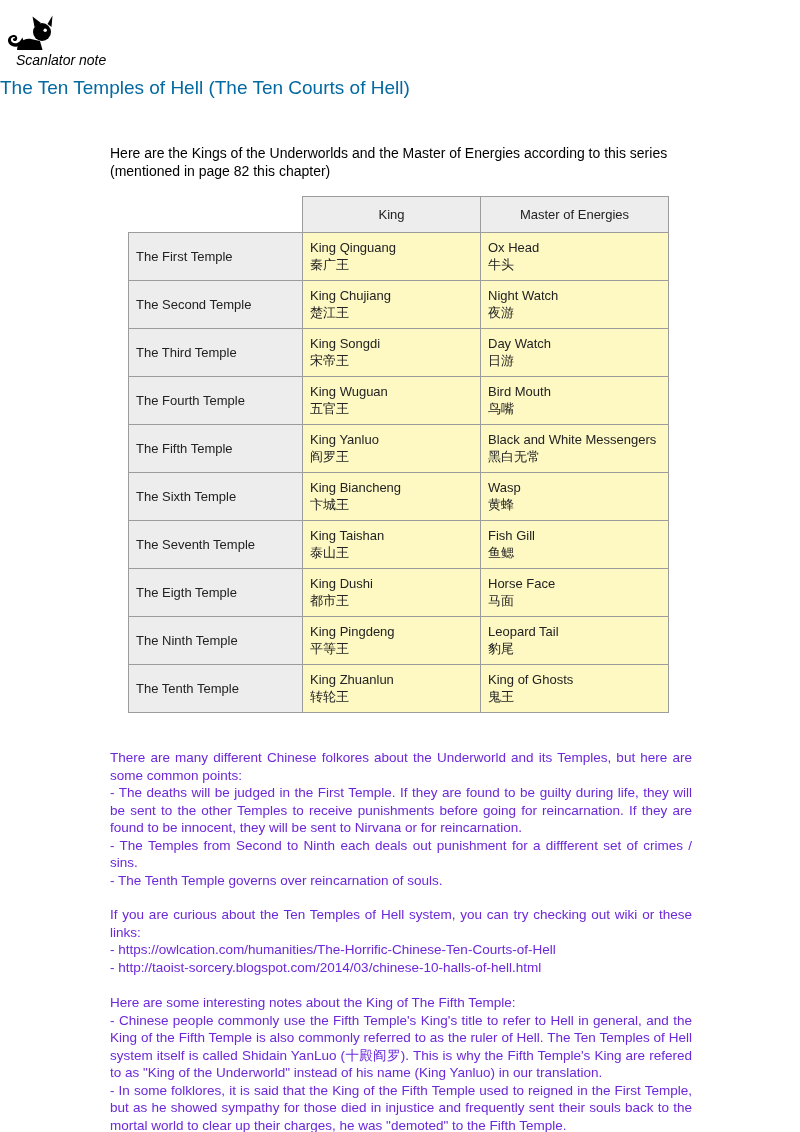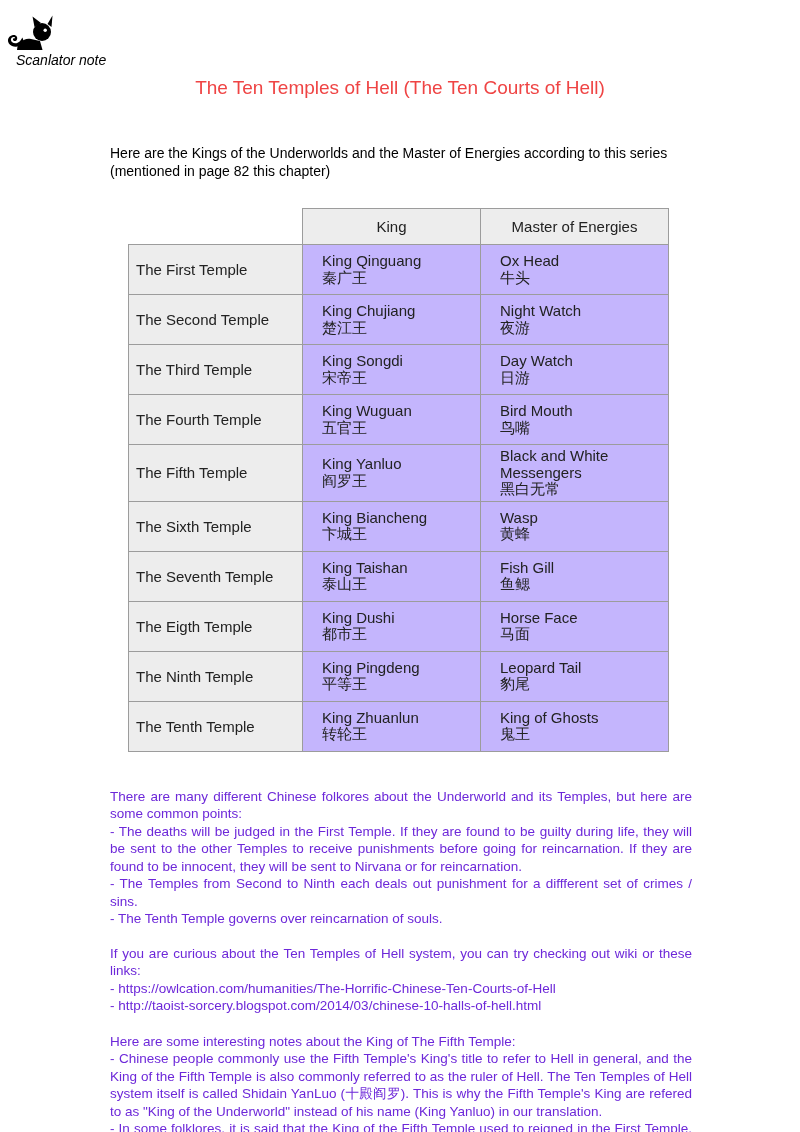--- a/index.html
+++ b/index.html
@@ -9,43 +9,43 @@
     font-family:"Liberation Sans","DejaVu Sans",sans-serif;
     color:#1a1a1a;
     overflow:hidden;
   }
   .page { padding-top:14px; }
 
   .logo-block { display:flex; flex-direction:column; align-items:flex-start;font-style:italic; }
   .cat-wrap { height:40px; }
   .scanlator-label { font-size:14px; color:#000; margin-top:-2px; transform:translateX(16px); }
 
-  .page-title { text-align:center; font-size:19px; font-weight:400; color:#ef4444; margin-top:9px; }
+  .page-title { font-size:19px; font-weight:400; color:#0369a1; margin-top:9px; }
 
   .content { padding:0 108px 0 110px; }
 
   .intro { margin-top:46px; font-size:14px; line-height:17.5px; color:#000; }
 
   table.temples {
     border-collapse:collapse;
-    margin:28px 0 0 18px;
-    font-size:15px;
+    margin:16px 0 0 18px;
+    font-size:13px;
     color:#222;
     table-layout:fixed;
   }
   table.temples th, table.temples td { border:1px solid #9c9c9c; }
   table.temples th {
     background:#ededed; font-weight:400; height:36px;
     text-align:center; vertical-align:middle; color:#222;
   }
   table.temples th.corner { border:none; background:transparent; }
   td.label-cell {
     background:#ededed; padding:16px 7px; vertical-align:middle; height:39px;
   }
-  td.data-cell { background:#c4b5fd; padding:3px 19px; vertical-align:middle; line-height:16.5px; }
+  td.data-cell { background:#fef9c3; padding:3px 7px; vertical-align:middle; line-height:16.5px; }
   td.data-cell .cn { font-family:"DejaVu Sans",sans-serif; }
 
   .section {
     font-size:13.5px; line-height:17.5px; color:#6d28d9;
     text-align:justify;
   }
   .section .para-line { text-align:justify; }
   #section-folklore { margin-top:36px; }
   #section-links { margin-top:17px; }
   #section-fifth { margin-top:18px; }

